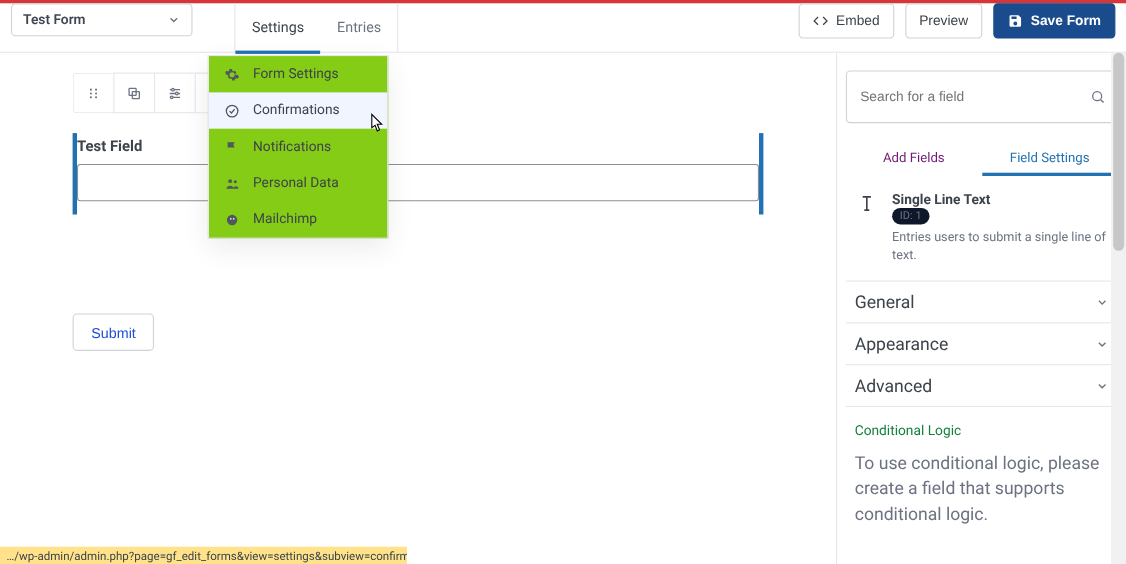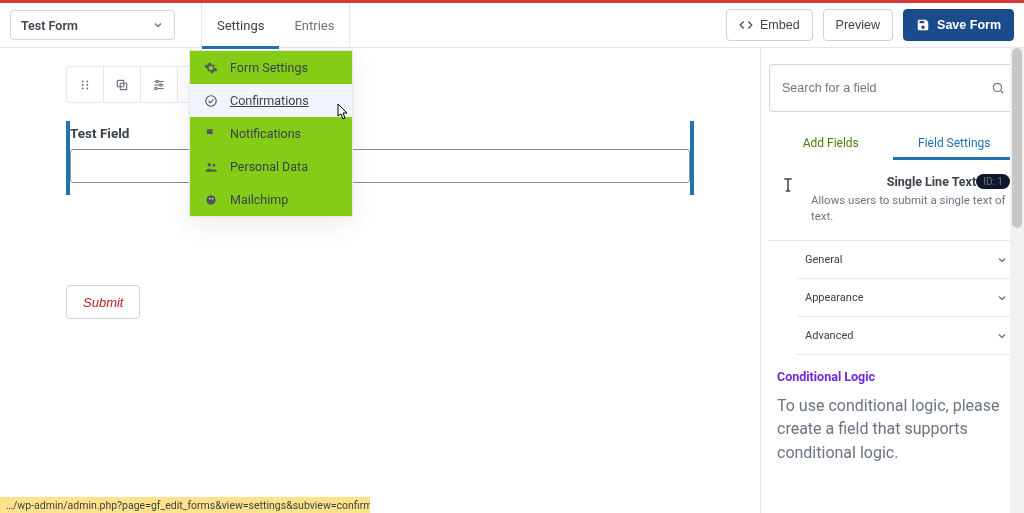--- a/index.html
+++ b/index.html
@@ -9,65 +9,65 @@
     --blue:#1a4b8c;
     --blue-dark:#0f3a75;
     --accent:#2271b1;
     --bg:#ffffff;
     --hover:#f0f5ff;
     --panel-border:#e5e7eb;
   }
   *{box-sizing:border-box;}
   html,body{margin:0;padding:0;width:1024px;height:513px;font-family:-apple-system,BlinkMacSystemFont,"Segoe UI",Roboto,sans-serif;color:var(--text);background:#fff;overflow:hidden;}
   .brand-bar{height:3px;background:#d63638;width:100%;}
-  .topbar{display:flex;align-items:center;height:45px;border-bottom:1px solid var(--panel-border);padding:0 10px;gap:12px;}
+  .topbar{display:flex;align-items:flex-start;height:45px;border-bottom:1px solid var(--panel-border);padding:0 10px;gap:0;}
   .form-picker{border:1px solid #cfd2d7;border-radius:4px;height:30px;width:165px;display:flex;align-items:center;justify-content:space-between;padding:0 10px;margin-right:14px;}
   .form-picker span{font-size:12.5px;color:#3f4752;font-weight:600;}
-  .tabs{display:flex;height:45px;border-left:1px solid var(--panel-border);border-right:1px solid var(--panel-border);}
+  .tabs{display:flex;height:45px;border-left:1px solid var(--panel-border);border-right:1px solid var(--panel-border);margin-left:24px;}
   .tab{height:45px;padding:0 15px;display:flex;align-items:center;font-size:13px;color:var(--muted);position:relative;}
   .tab.active{color:var(--text);}
   .tab.active::after{content:"";position:absolute;left:0;right:0;bottom:-1px;height:3px;background:var(--accent);}
   .spacer{flex:1;}
   .btn{height:32px;border:1px solid #cfd2d7;background:#fff;border-radius:4px;font-size:12.5px;color:#3c434a;padding:0 12px;display:flex;align-items:center;gap:7px;}
   .btn.primary{background:var(--blue);border-color:var(--blue);color:#fff;font-weight:600;}
   .btn-row{display:flex;gap:10px;align-items:center;}
   .main{display:flex;height:calc(513px - 3px - 45px);position:relative;}
   .canvas{flex:1;padding:18px 0 0 0;overflow:hidden;}
   .toolbar{display:flex;margin-left:66px;}
   .tool{width:37px;height:37px;border:1px solid var(--panel-border);border-right:none;display:flex;align-items:center;justify-content:center;color:#6b7280;}
   .tool:first-child{border-radius:4px 0 0 4px;}
   .tool:last-child{border-right:1px solid var(--panel-border);border-radius:0 4px 4px 0;}
   .field-block{margin:18px 66px 0 66px;border-left:4px solid var(--accent);border-right:4px solid var(--accent);padding:4px 0 12px 0;}
   .field-label{font-weight:700;font-size:13.5px;margin:0 0 8px 0;}
   .field-input{height:34px;border:1px solid #8c8f94;border-radius:3px;width:100%;}
-  .submit-btn{margin:90px 0 0 66px;height:34px;border:1px solid #cfd2d7;border-radius:4px;padding:0 16px;display:inline-flex;align-items:center;font-size:13px;color:#b91c1c;background:#fff;font-style:italic;}
+  .submit-btn{margin:90px 0 0 66px;height:34px;border:1px solid #cfd2d7;border-radius:4px;padding:0 16px;display:inline-flex;align-items:center;font-size:13px;color:#1d4ed8;background:#fff;}
   
   .dropdown{position:absolute;left:189px;top:2px;width:164px;background:#84cc16;border:1px solid var(--panel-border);z-index:50;box-shadow:0 8px 24px rgba(0,0,0,0.08);}
   .dd-item{display:flex;align-items:center;gap:12px;padding:9px 14px;font-size:12.5px;color:#3c434a;}
-  .dd-item.hover{background:var(--hover);text-decoration:underline;}
+  .dd-item.hover{background:var(--hover);}
   .dd-icon{width:14px;height:14px;color:#50575e;}
   .cursor{position:absolute;left:333px;top:54px;z-index:60;pointer-events:none;}
   
   .side{width:264px;border-left:1px solid var(--panel-border);padding:16px 8px 0 8px;display:flex;flex-direction:column;}
   .search{height:48px;border:1px solid #cfd2d7;border-radius:4px;display:flex;align-items:center;padding:0 10px;gap:8px;}
   .search input{border:none;outline:none;flex:1;font-size:12.5px;color:#6b7280;}
   .side-tabs{display:flex;margin-top:14px;height:34px;}
-  .side-tab{flex:1;display:flex;align-items:center;justify-content:center;font-size:12px;color:#4d7c0f;position:relative;}
+  .side-tab{flex:1;display:flex;align-items:center;justify-content:center;font-size:12px;color:#701a75;position:relative;}
   .side-tab.active{color:var(--accent);}
   .side-tab.active::after{content:"";position:absolute;left:0;right:0;bottom:0;height:3px;background:var(--accent);}
   .field-info{display:flex;gap:14px;padding:14px 6px 16px 6px;border-bottom:1px solid var(--panel-border);}
   .fi-icon{width:18px;height:18px;margin-top:2px;margin-left:4px;color:#3c434a;}
   .fi-body{flex:1;}
-  .fi-head{display:flex;justify-content:flex-end;align-items:flex-start;}
+  .fi-head{display:flex;justify-content:space-between;align-items:flex-start;flex-direction:column;}
   .fi-title{font-size:12.5px;font-weight:700;}
   .id-badge{font-size:10px;color:#6b7280;background:#0f172a;border-radius:12px;padding:2px 7px;}
   .fi-desc{font-size:11.5px;color:#6b7280;line-height:1.4;margin-top:3px;}
-  .accordion{border-bottom:1px solid var(--panel-border);height:38px;display:flex;align-items:center;justify-content:space-between;padding:0 8px;font-size:11px;margin-left:28px;}
+  .accordion{border-bottom:1px solid var(--panel-border);height:38px;display:flex;align-items:center;justify-content:space-between;padding:0 8px;font-size:16px;}
   .cond{padding:14px 8px;}
-  .cond-title{font-size:12.5px;font-weight:700;color:#6d28d9;}
+  .cond-title{font-size:12.5px;font-weight:400;color:#15803d;}
   .cond-text{font-size:16px;color:#6b7280;line-height:1.45;margin-top:10px;}
   .vscroll{position:absolute;right:0;top:0;width:14px;height:100%;background:#f1f1f1;}
   .vthumb{position:absolute;right:2px;top:0;width:10px;height:180px;background:#c7c7c7;border-radius:5px;}
   .statusbar{position:absolute;left:0;bottom:0;height:16px;background:#ffe28a;color:#3c434a;font-size:10.5px;padding:0 6px;display:flex;align-items:center;max-width:370px;overflow:hidden;white-space:nowrap;}
   svg{display:block;}
   .chev{color:#6b7280;}
 </style>
 </head>
 <body>
 
@@ -226,21 +226,21 @@
     <div class="field-info">
       <svg class="fi-icon" viewBox="0 0 24 24" fill="none" stroke="currentColor" stroke-width="2">
           <path d="M12 4v16M7 4h10M9 20h6"></path>
           <path d="M4 10l3-3 3 3M4 14l3 3 3-3" stroke="none"></path>
         </svg>
       <div class="fi-body">
         <div class="fi-head">
           <span class="fi-title">Single Line Text</span>
           <span class="id-badge">ID: 1</span>
         </div>
-        <div class="fi-desc">Allows users to submit a single text of text.</div>
+        <div class="fi-desc">Entries users to submit a single line of text.</div>
       </div>
     </div>
 
     <div class="accordion">
       <span>General</span>
       <svg class="chev" width="12" height="12" viewBox="0 0 24 24" fill="none" stroke="currentColor" stroke-width="2.5">
           <polyline points="6 9 12 15 18 9"></polyline>
         </svg>
     </div>
     <div class="accordion">

